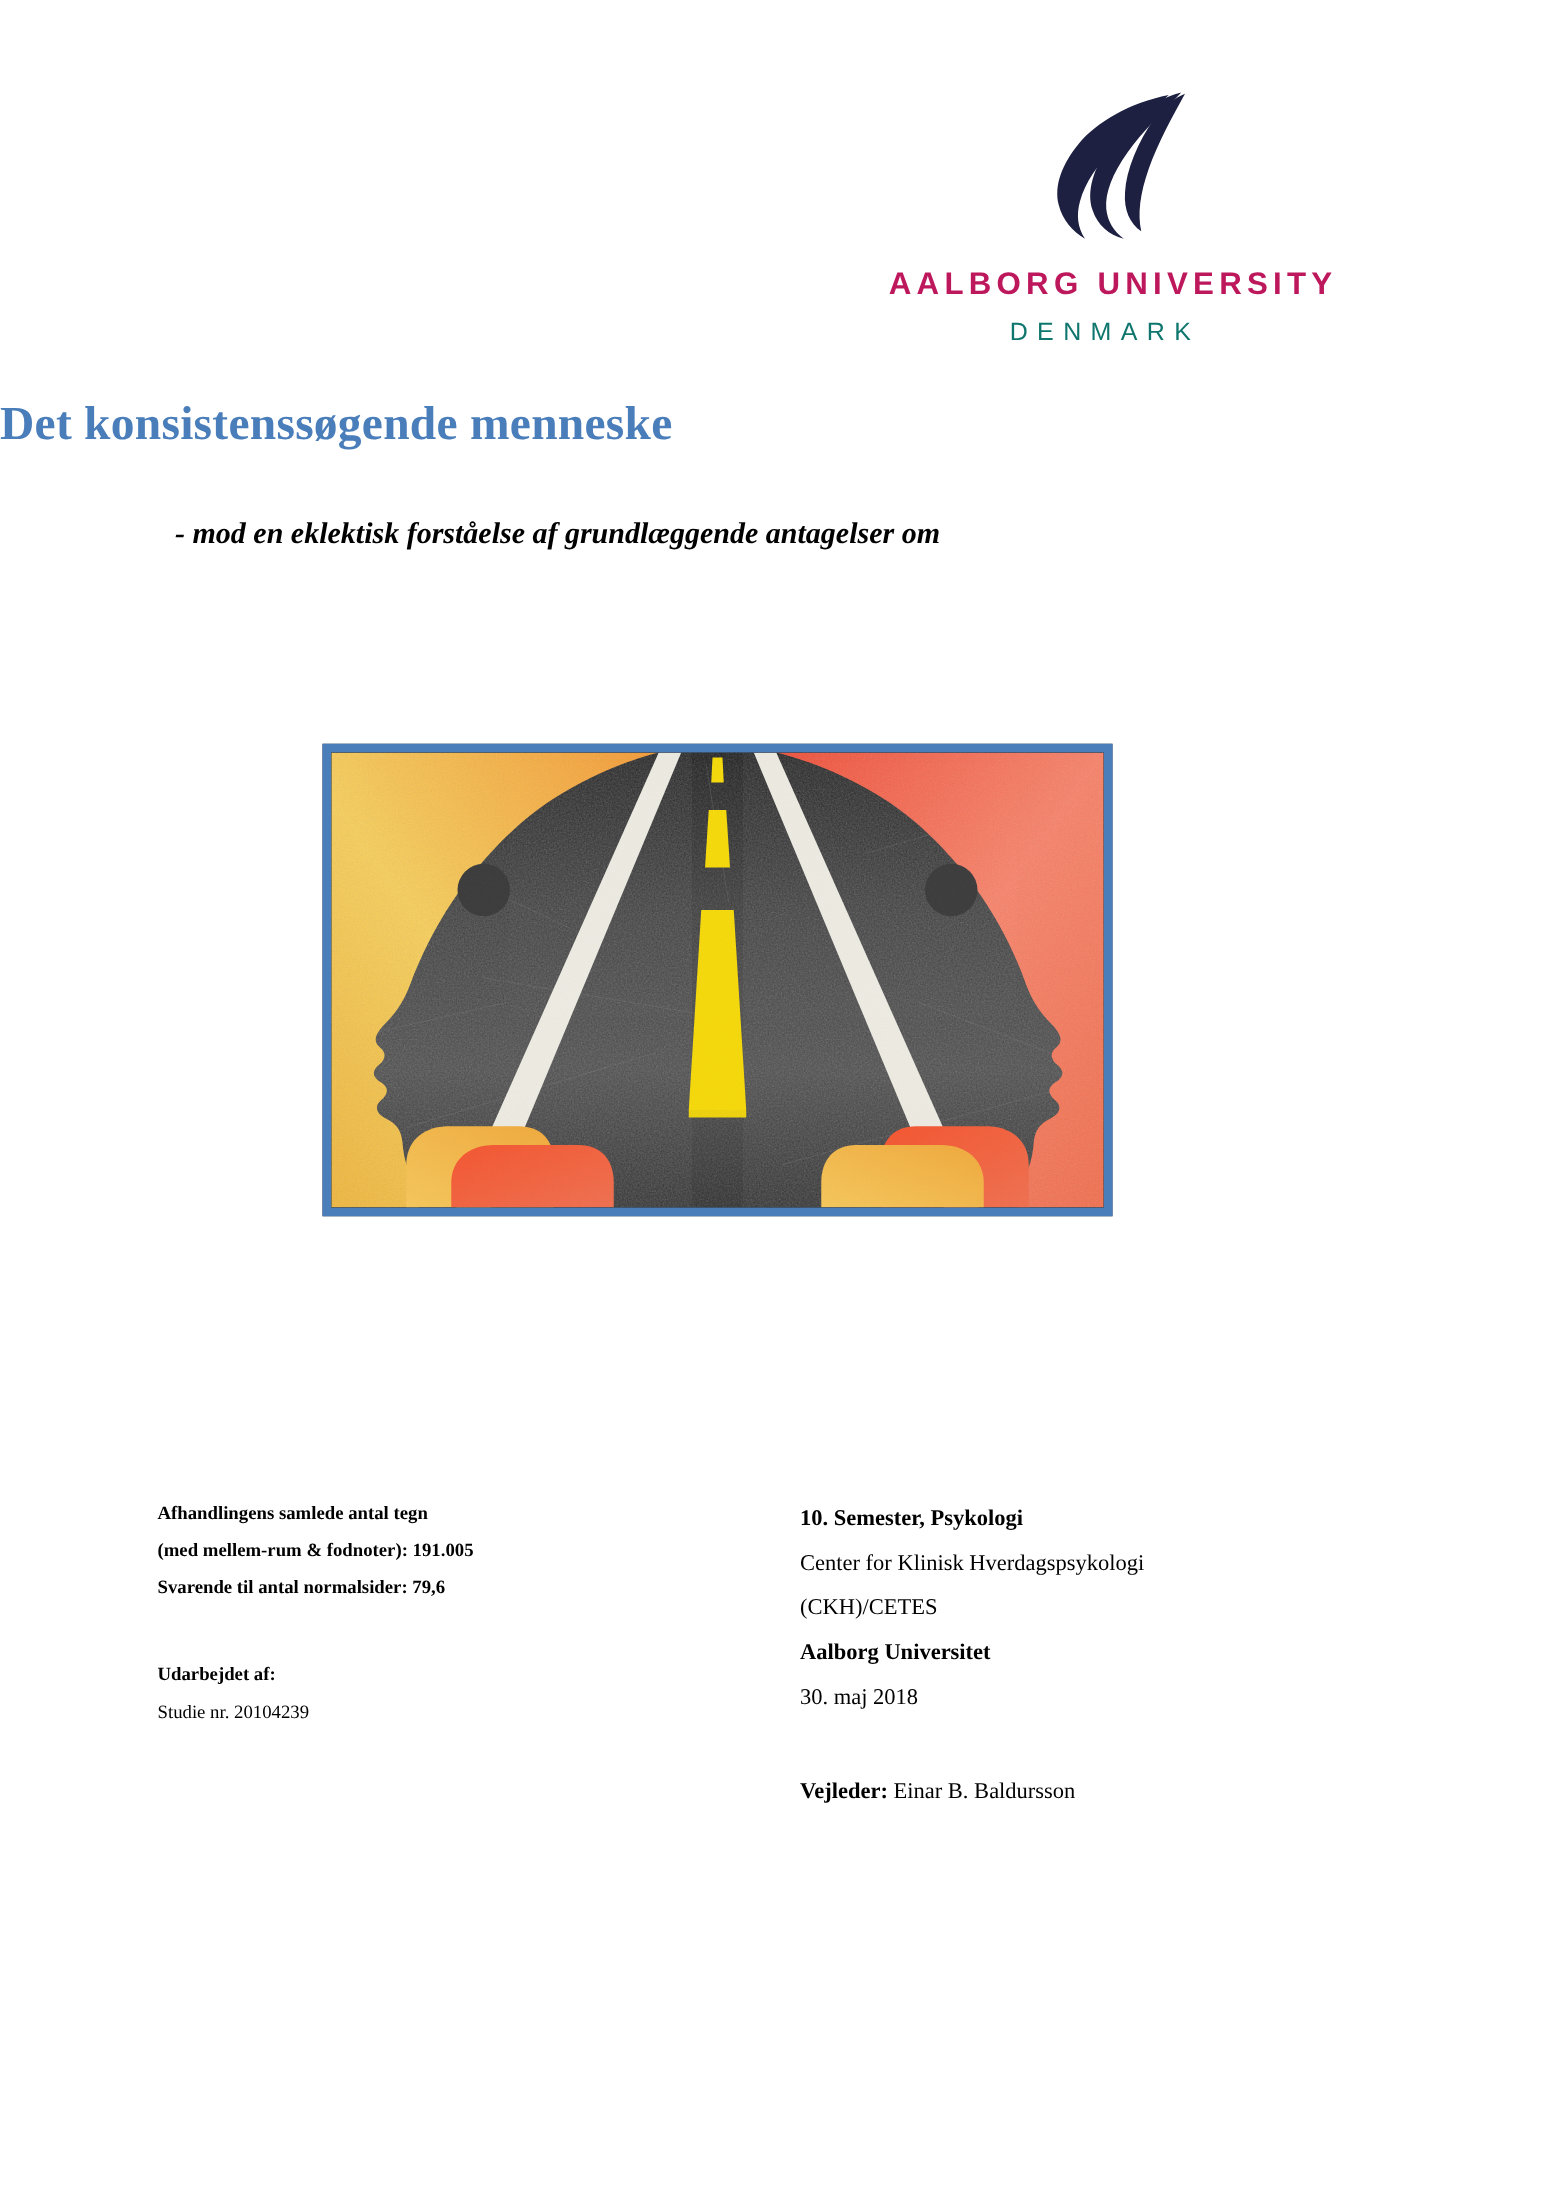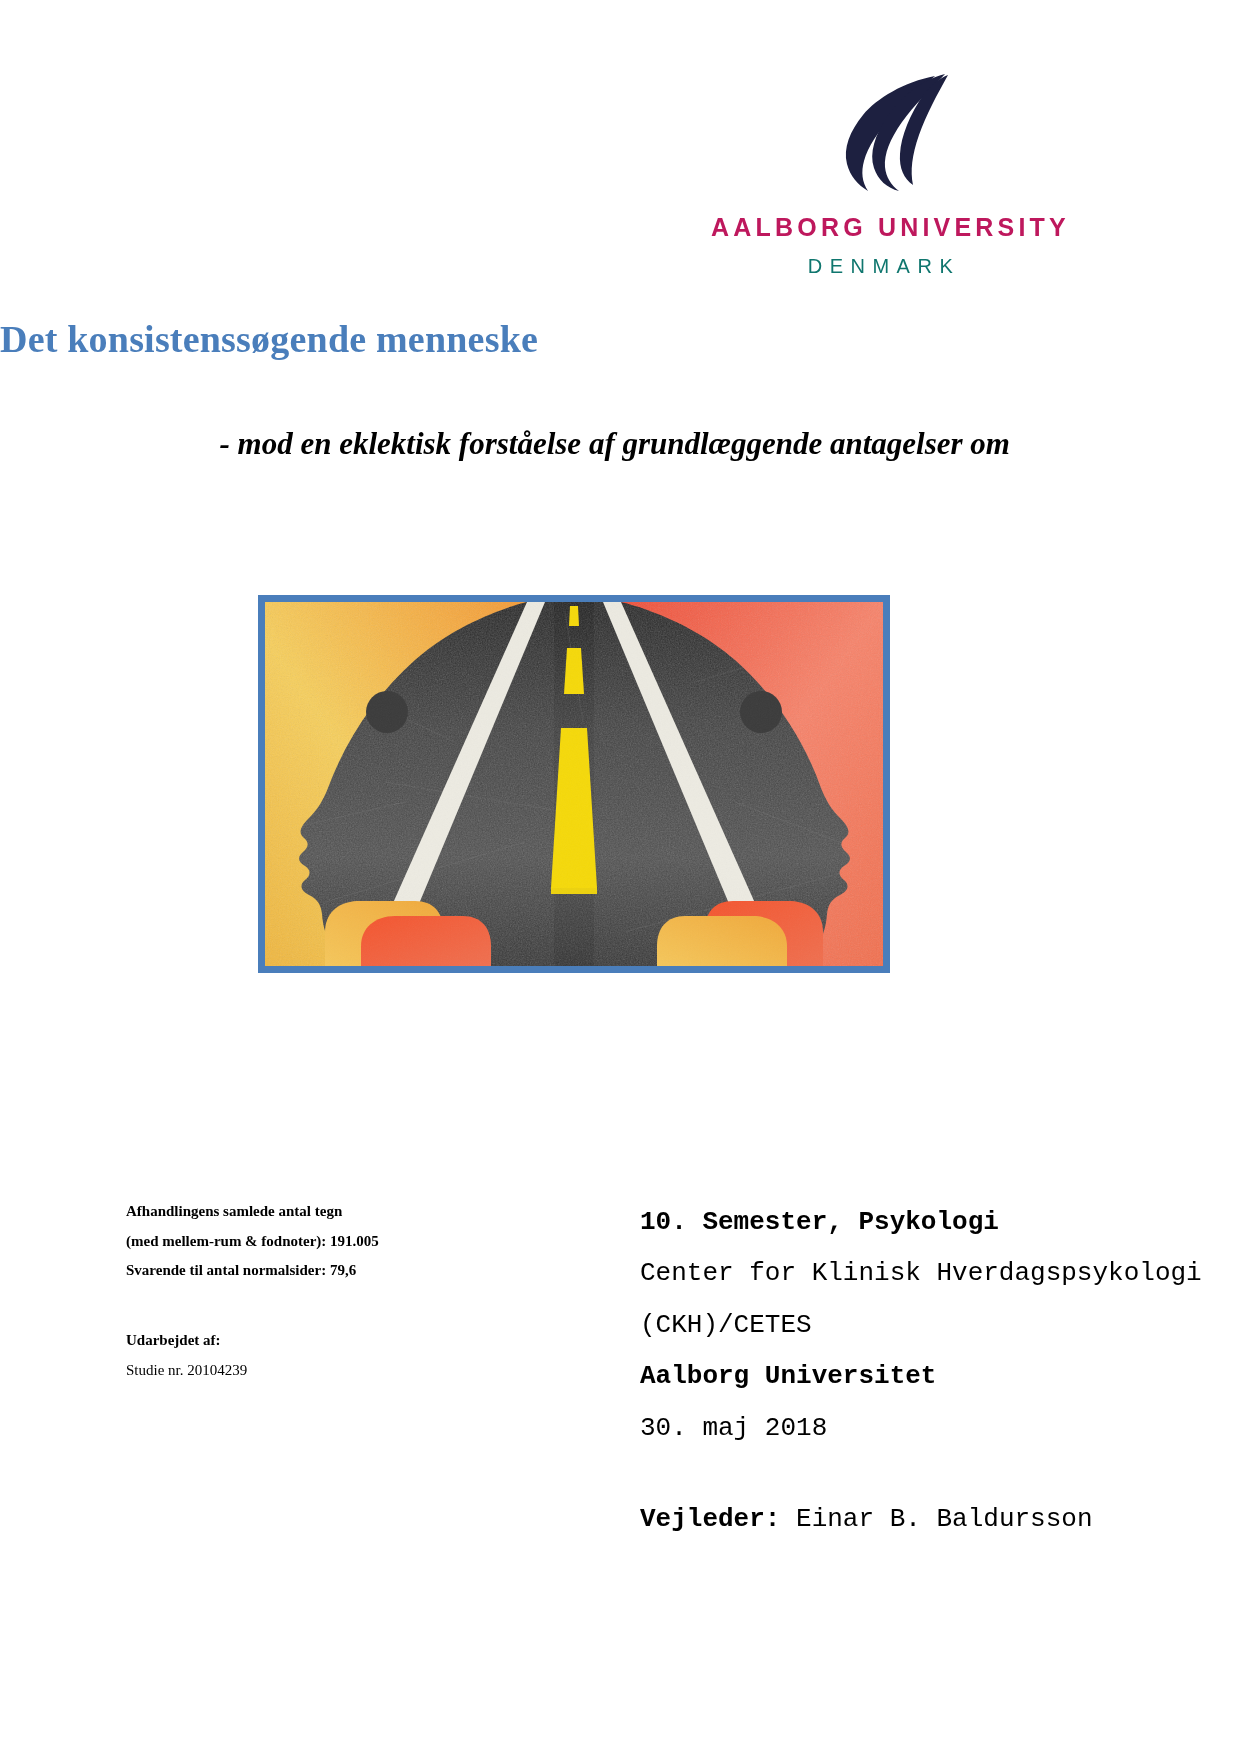--- a/index.html
+++ b/index.html
@@ -60,27 +60,26 @@
     font-weight: 700;
     color: #4a7ebb;
     line-height: 1.15;
     letter-spacing: 0.2px;
   }
   .subtitle {
     position: absolute;
     top: 410px;
     left: 140px;
     width: 870px;
-    text-align: right;
-    font-size: 31px;
+    text-align: left;
+    font-size: 24px;
     font-weight: 700;
     font-style: italic;
     line-height: 1.45;
     color: #000000;
-    margin-top: 12px;
   }
 
   
   .cover-figure {
     position: absolute;
     left: 258px;
     top: 595px;
     width: 632px;
     height: 378px;
     box-sizing: border-box;
@@ -97,23 +96,22 @@
     top: 1197px;
     width: 470px;
     font-size: 15px;
     line-height: 1.98;
   }
   .info-right {
     position: absolute;
     left: 640px;
     top: 1197px;
     width: 470px;
-    font-size: 26px;
+    font-size: 18px;
     line-height: 1.98;
-    font-family: Liberation Mono, monospace;
   }
   .b { font-weight: 700; }
   .gap { display: block; height: 40px; }
   .info-line { white-space: nowrap; }
 </style>
 </head>
 <body>
 
 <div class="logo-block">
   <svg class="logo-mark" viewBox="0 0 135 125">

